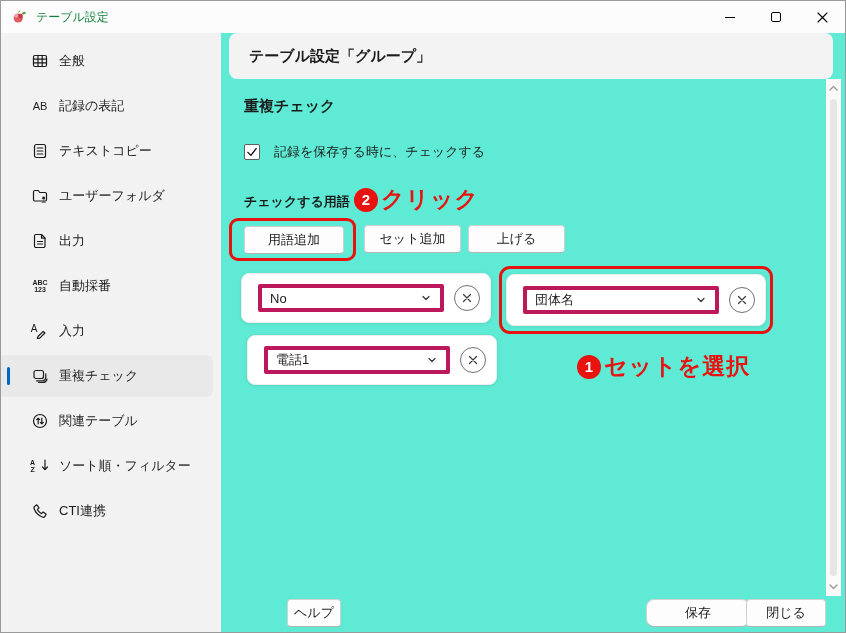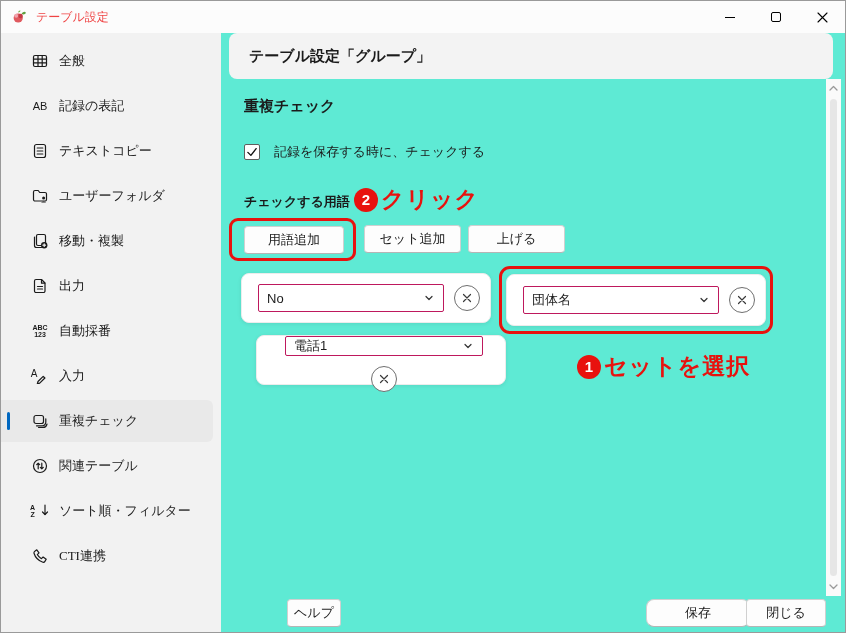--- a/index.html
+++ b/index.html
@@ -4,36 +4,36 @@
 <style>
   * { margin:0; padding:0; box-sizing:border-box; }
   html,body { width:846px; height:633px; }
   body { font-family:"Liberation Sans","DejaVu Sans",sans-serif; font-size:13px; color:#1b1b1b; background:#fff; }
 
   .window { width:846px; height:633px; background:#fff; border:1px solid #9a9a9a; display:flex; flex-direction:column; overflow:hidden; position:relative; }
 
   
   .titlebar { flex:0 0 32px; height:32px; display:flex; align-items:center; background:#fcfcfc; }
   .app-icon { margin-left:10px; width:16px; height:16px; }
-  .title-text { margin-left:9px; font-size:12px; color:#ef4444; }
+  .title-text { margin-left:9px; font-size:12px; color:#15803d; }
   .win-controls { margin-left:auto; display:flex; height:100%; }
   .win-btn { width:46px; height:100%; display:flex; align-items:center; justify-content:center; }
   .glyph-min { width:10px; height:1px; background:#000; display:block; }
   .glyph-max { width:10px; height:10px; border:1px solid #000; border-radius:2px; display:block; }
 
   
   .body-row { flex:1; display:flex; min-height:0; }
 
   
   .sidebar { flex:0 0 220px; width:220px; background:#f2f2f2; padding-top:4px; }
   .side-item { height:42px; margin:3px 0; display:flex; align-items:center; padding-left:28px; position:relative; border-radius:0 6px 6px 0; width:212px; cursor:default; }
   .side-item.selected { background:#e9e9e9; }
   .side-item.selected::before { content:""; position:absolute; left:6px; top:12px; width:3px; height:18px; background:#0067c0; border-radius:2px; }
   .side-item .icn { width:22px; height:20px; flex:0 0 22px; display:flex; align-items:center; justify-content:center; }
-  .side-item .lbl { margin-left:8px; font-size:13px; white-space:nowrap;font-family:Liberation Serif, serif; }
+  .side-item .lbl { margin-left:8px; font-size:13px; white-space:nowrap; }
   .icn svg { stroke:#1b1b1b; fill:none; stroke-width:1.2; stroke-linecap:round; stroke-linejoin:round; }
   .txt-icon { font-size:11px; font-weight:400; letter-spacing:0; color:#1b1b1b; }
   .two-line { font-size:7px; font-weight:bold; line-height:7px; text-align:center; display:block; }
   .sort-wrap { position:relative; width:20px; height:18px; }
   .sort-wrap .two-line { position:absolute; left:0; top:2px; }
   .sort-wrap svg { position:absolute; right:0; top:0; }
 
   
   .content { flex:1; position:relative; background:#5eead4; }
   .content-header { position:absolute; left:8px; top:0; width:604px; height:46px; background:#f3f3f3; border-radius:8px; display:flex; align-items:center; padding-left:20px; font-weight:bold; font-size:15px; }
@@ -55,24 +55,24 @@
   #btn-add-set  { left:143px; top:192px; width:97px; }
   #btn-up       { left:247px; top:192px; width:97px; }
   #btn-down     { left:351px; top:192px; width:100px; }
 
   .red-outline { position:absolute; border:3px solid #e8120e; border-radius:9px; pointer-events:none; }
   #hl-add-term { left:8px; top:185px; width:127px; height:43px; }
   #hl-set      { left:278px; top:233px; width:274px; height:68px; border-radius:11px; }
 
   .card { position:absolute; background:#fff; border:1px solid #ececec; border-radius:8px; box-shadow:0 1px 4px rgba(0,0,0,0.08); display:flex; align-items:center; padding:0 10px 0 16px; gap:10px; }
   #card-no  { left:20px;  top:240px; width:250px; height:50px; }
-  #card-tel { left:35px;  top:302px; width:250px; height:50px;flex-direction:column; }
+  #card-tel { left:26px;  top:302px; width:250px; height:50px; }
   #card-set { left:285px; top:241px; width:260px; height:52px; }
 
-  .combo { width:198px; height:28px; border:1px solid #be185d; border-radius:2px; background:#fff; display:flex; align-items:center; padding:0 8px; cursor:default; }
+  .combo { width:198px; height:28px; border:4px solid #be185d; border-radius:2px; background:#fff; display:flex; align-items:center; padding:0 8px; cursor:default; }
   #card-set .combo { width:200px;gap:20px; }
   .combo .val { flex:1; font-size:13px; white-space:nowrap; overflow:hidden; }
   .combo .chev { flex:0 0 12px; display:flex; }
   .combo .chev svg { stroke:#333; fill:none; stroke-width:1.2; stroke-linecap:round; stroke-linejoin:round; }
 
   .remove-btn { width:26px; height:26px; border-radius:50%; border:1px solid #6f6f6f; background:#fff; display:flex; align-items:center; justify-content:center; flex:0 0 26px; }
   .remove-btn svg { stroke:#3a3a3a; stroke-width:1.2; stroke-linecap:round; }
 
   
   .scroll-rail { position:absolute; top:46px; right:4px; width:15px; height:517px; background:#fafafa; }
@@ -157,32 +157,20 @@
         <span class="icn">
           <svg width="18" height="18" viewBox="0 0 18 18">
               <path d="M2.5 5 a1.5 1.5 0 0 1 1.5 -1.5 h3.2 l1.5 2 h5.3 a1.5 1.5 0 0 1 1.5 1.5 v5.5 a1.5 1.5 0 0 1 -1.5 1.5 h-10 a1.5 1.5 0 0 1 -1.5 -1.5 z"></path>
               <circle cx="12.6" cy="11" r="1.5" fill="#1b1b1b" stroke="none"></circle>
               <path d="M10 15.5 q2.6 -2.2 5.2 0" fill="#1b1b1b" stroke="none"></path>
             </svg>
         </span>
         <span class="lbl">ユーザーフォルダ</span>
       </div>
 
-      <div class="side-item">
-        <span class="icn">
-          <svg width="18" height="18" viewBox="0 0 18 18">
-              <rect x="5.5" y="2.5" width="9" height="11" rx="1.5"></rect>
-              <path d="M3.5 5 v8.5 a2 2 0 0 0 2 2 h5"></path>
-              <circle cx="13.2" cy="13.2" r="3.2" fill="#1b1b1b" stroke="none"></circle>
-              <line x1="13.2" y1="11.9" x2="13.2" y2="14.5" stroke="#f2f2f2"></line>
-              <line x1="11.9" y1="13.2" x2="14.5" y2="13.2" stroke="#f2f2f2"></line>
-            </svg>
-        </span>
-        <span class="lbl">移動・複製</span>
-      </div>
 
       <div class="side-item">
         <span class="icn">
           <svg width="18" height="18" viewBox="0 0 18 18">
               <path d="M5 2.5 h5.5 l3.5 3.5 v8 a1.5 1.5 0 0 1 -1.5 1.5 h-7.5 a1.5 1.5 0 0 1 -1.5 -1.5 v-10 a1.5 1.5 0 0 1 1.5 -1.5 z"></path>
               <path d="M10.5 2.8 v3.4 h3.3"></path>
               <line x1="6.5" y1="9.5" x2="11.5" y2="9.5"></line>
               <line x1="6.5" y1="12" x2="11.5" y2="12"></line>
             </svg>
         </span>

